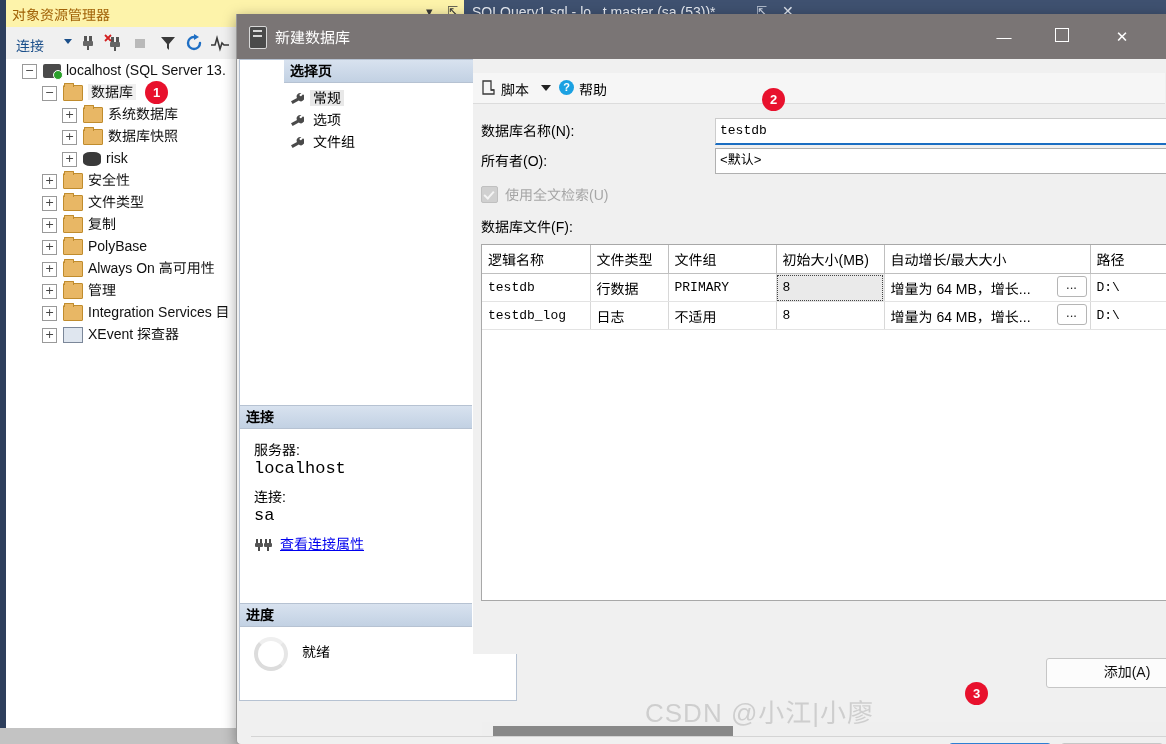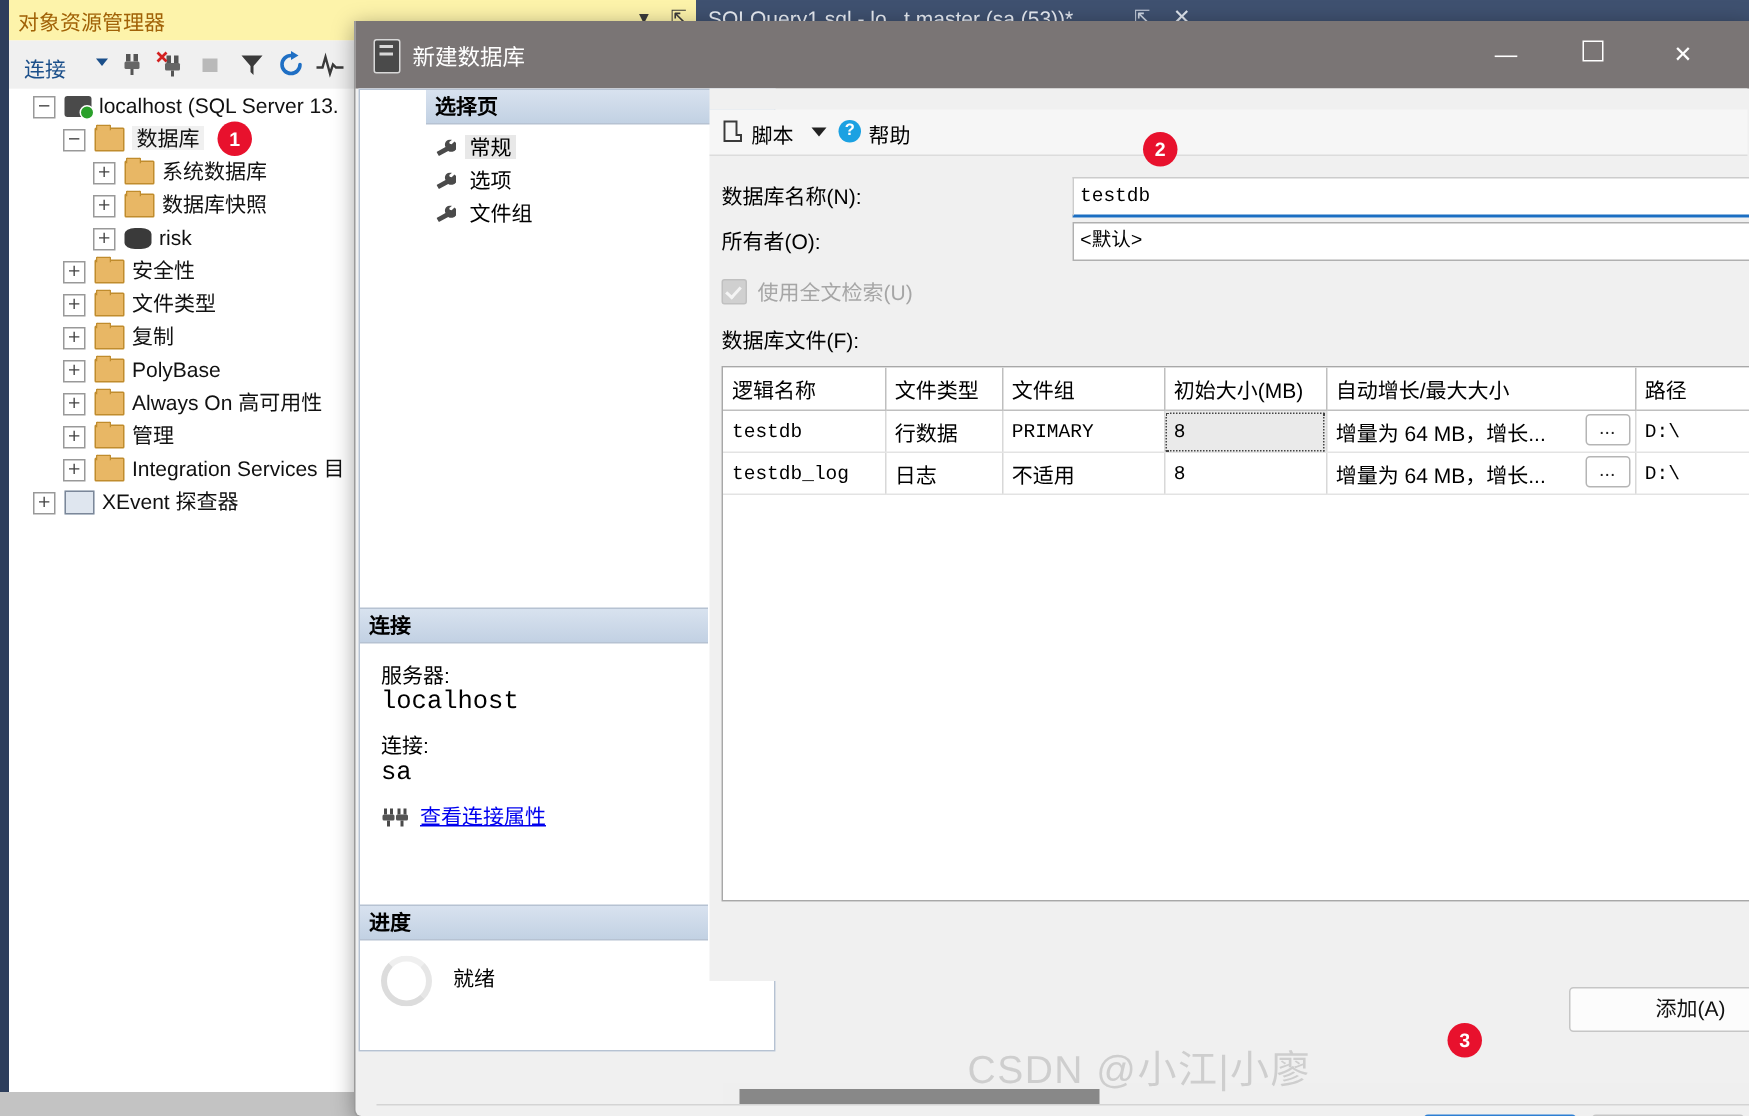--- a/index.html
+++ b/index.html
@@ -242,21 +242,21 @@
       </div>
       <div class="node" style="padding-left:36px;">
         <span class="exp">+</span><span class="ico folder"></span><span>Always On 高可用性</span>
       </div>
       <div class="node" style="padding-left:36px;">
         <span class="exp">+</span><span class="ico folder"></span><span>管理</span>
       </div>
       <div class="node" style="padding-left:36px;">
         <span class="exp">+</span><span class="ico folder"></span><span>Integration Services 目</span>
       </div>
-      <div class="node" style="padding-left:16px;">
+      <div class="node" style="padding-left:36px;">
         <span class="exp">+</span><span class="ico xeico"></span><span>XEvent 探查器</span>
       </div>
     </div>
   </div>
 
   <div id="editor-bg"></div>
   <div id="tabstrip">
     <div id="tab1">
       <span class="tt">SQLQuery1.sql - lo...t.master (sa (53))*</span>
       <span class="pin">⇱</span>

